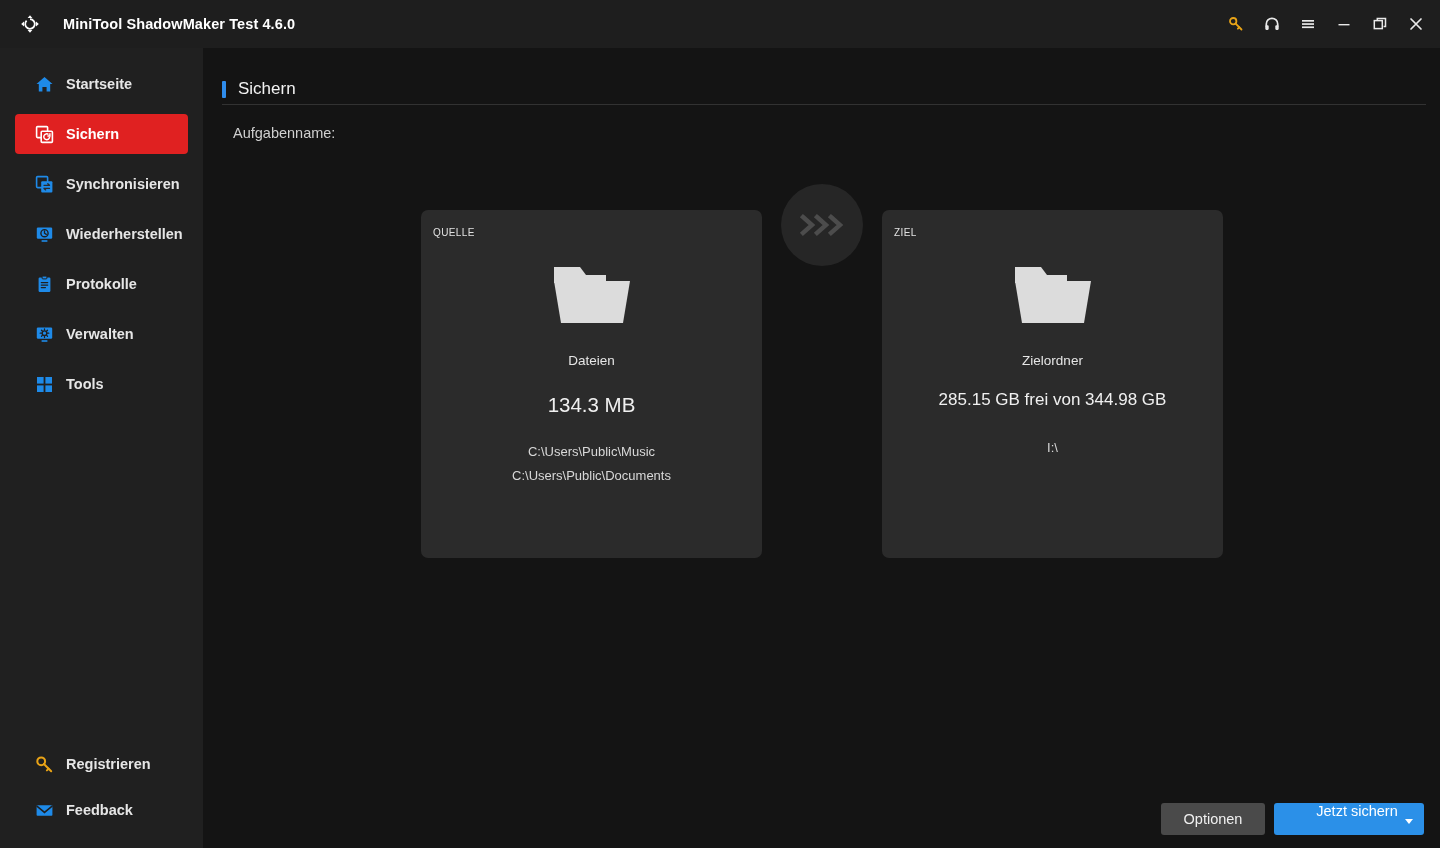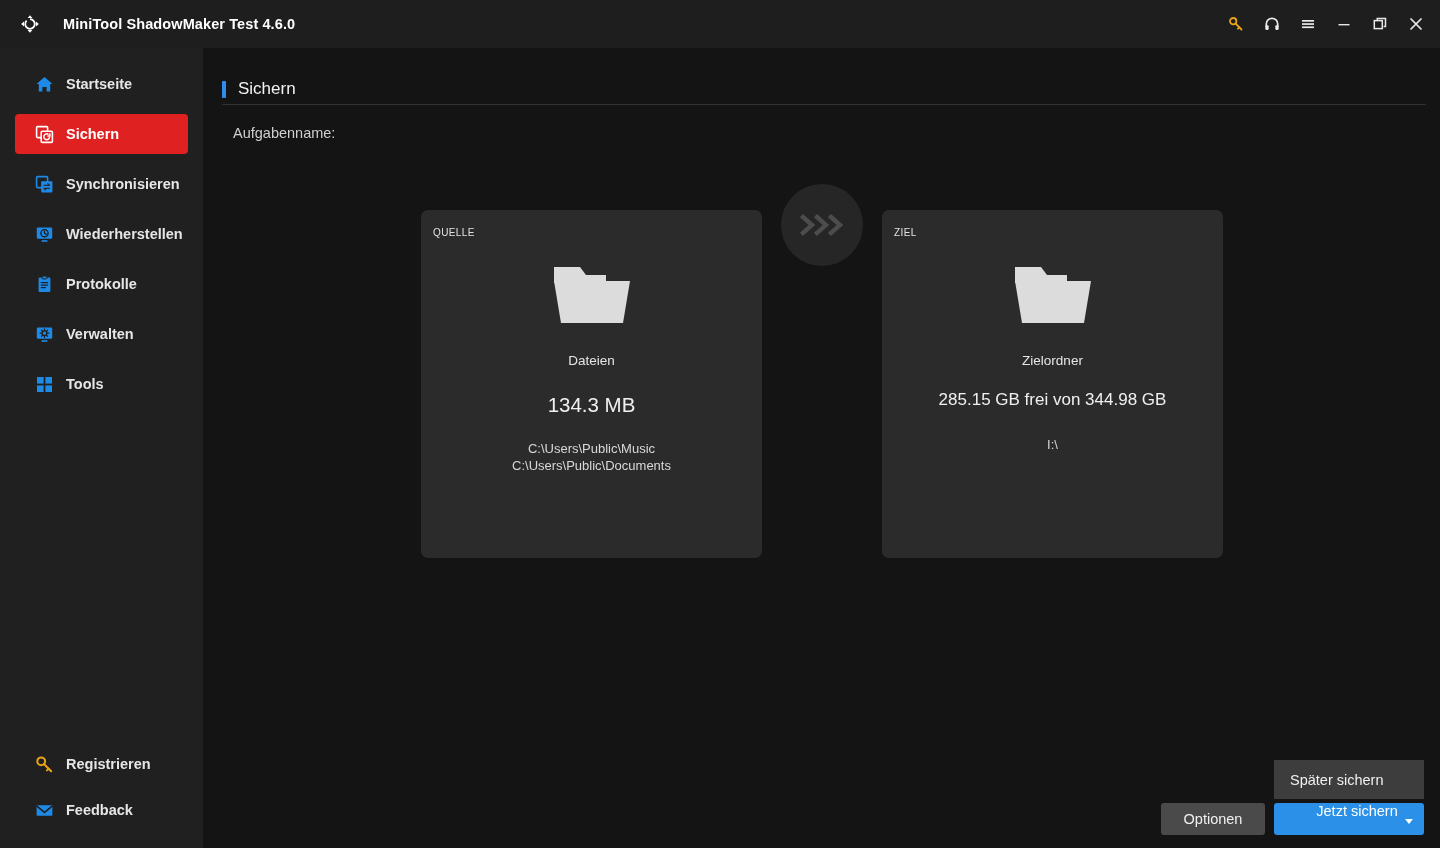--- a/index.html
+++ b/index.html
@@ -128,21 +128,21 @@
   }
   .panel-size {
     position: absolute; left: 0; right: 0;
     text-align: center; color: #f0f0f0;
   }
   .panel-source .panel-size { top: 183px; font-size: 20.5px; }
   .panel-dest   .panel-size { top: 180px; font-size: 17px; }
   .panel-paths {
     position: absolute; left: 8px; right: 8px;
     text-align: center; font-size: 13px; color: #d8d8d8;
-    line-height: 17px;
+    line-height: 24px;
   }
   .panel-source .panel-paths { top: 230px; }
   .panel-dest   .panel-paths { top: 226px; }
 
   .arrow-circle {
     position: absolute; left: 578px; top: 136px;
     width: 82px; height: 82px; border-radius: 50%;
     background: #262626;
     display: flex; align-items: center; justify-content: center;
     cursor: default;
@@ -390,21 +390,18 @@
         <path d="M3 20 h76 l-7 42 H10 Z" fill="#dcdcdc"></path>
       </svg>
     </div>
     <div class="panel-type">Zielordner</div>
     <div class="panel-size">285.15 GB frei von 344.98 GB</div>
     <div class="panel-paths">I:\</div>
   </div>
 
   <button class="btn-options">Optionen</button>
 
-  <div class="dropdown-menu">
-    <span>Später sichern</span>
-  </div>
 
   <div class="btn-backup">
     <span class="bb-label">Jetzt sichern</span>
     <span class="bb-caret"></span>
   </div>
 </div>
 
 </body></html>

